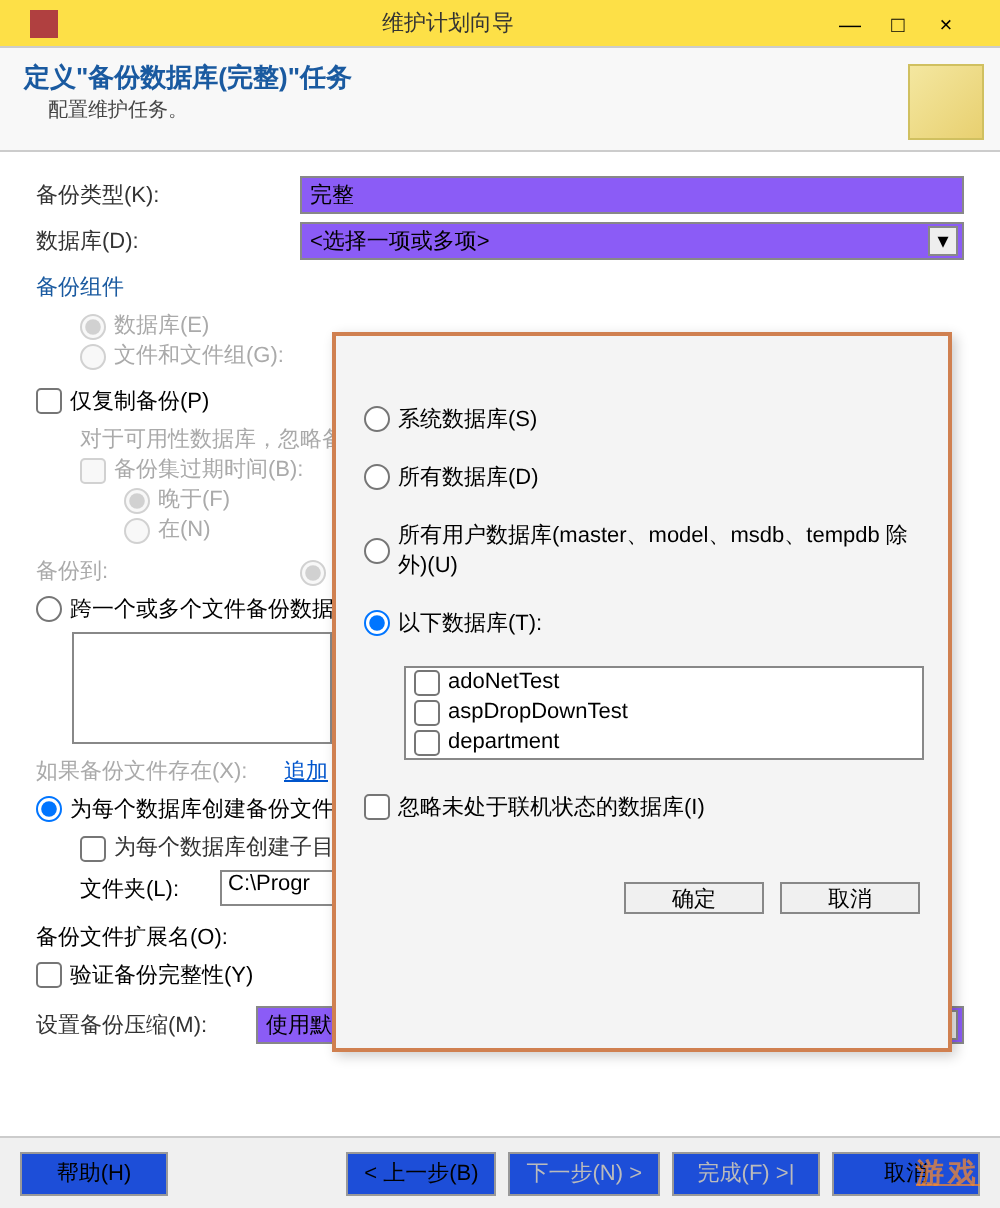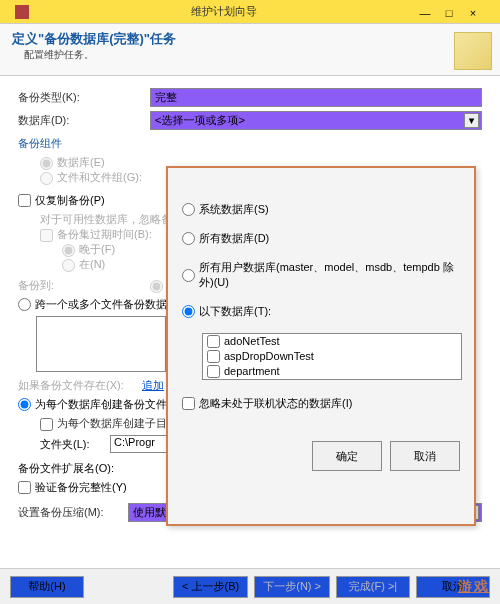--- a/index.html
+++ b/index.html
@@ -31,21 +31,21 @@
 .wbtn.dis { color: #bbb; }
 .watermark { position: absolute; right: 10px; bottom: 8px; color: rgba(255,140,40,0.7); font-size: 14px; font-weight: bold; letter-spacing: 2px; text-decoration: underline; }
 
 .popup { position: absolute; left: 166px; top: 90px; width: 310px; height: 360px; background: #f4f4f4; border: 2px solid #d08050; box-shadow: 2px 2px 6px rgba(0,0,0,0.2); padding: 20px 14px 10px; }
 .popup .opt { display: flex; align-items: center; margin: 14px 0; }
 .popup .listbox { border: 1px solid #888; background: #fff; margin-left: 20px; width: 260px; }
 .popup .li { display: flex; align-items: flex-start; padding: 1px 4px; font-family: monospace; font-size: 10px; }
 .popup .li.sel { background: #2070d0; color: #fff; }
 .popup .li input { margin-right: 4px; }
 .popup .btns { display: flex; justify-content: flex-end; gap: 8px; margin-top: 30px; }
-.popup .pbtn { width: 70px; height: 30px; border: 1px solid #888; background: #f0f0f0; display: flex; align-items: center; justify-content: center; }
+.popup .pbtn { width: 70px; height: 16px; border: 1px solid #888; background: #f0f0f0; display: flex; align-items: center; justify-content: center; }
 </style>
 </head>
 <body>
 
 <div class="titlebar">
   <div class="icon"></div>
   <div class="title">维护计划向导</div>
   <div class="btns">
     <div class="btn">—</div>
     <div class="btn">□</div>

